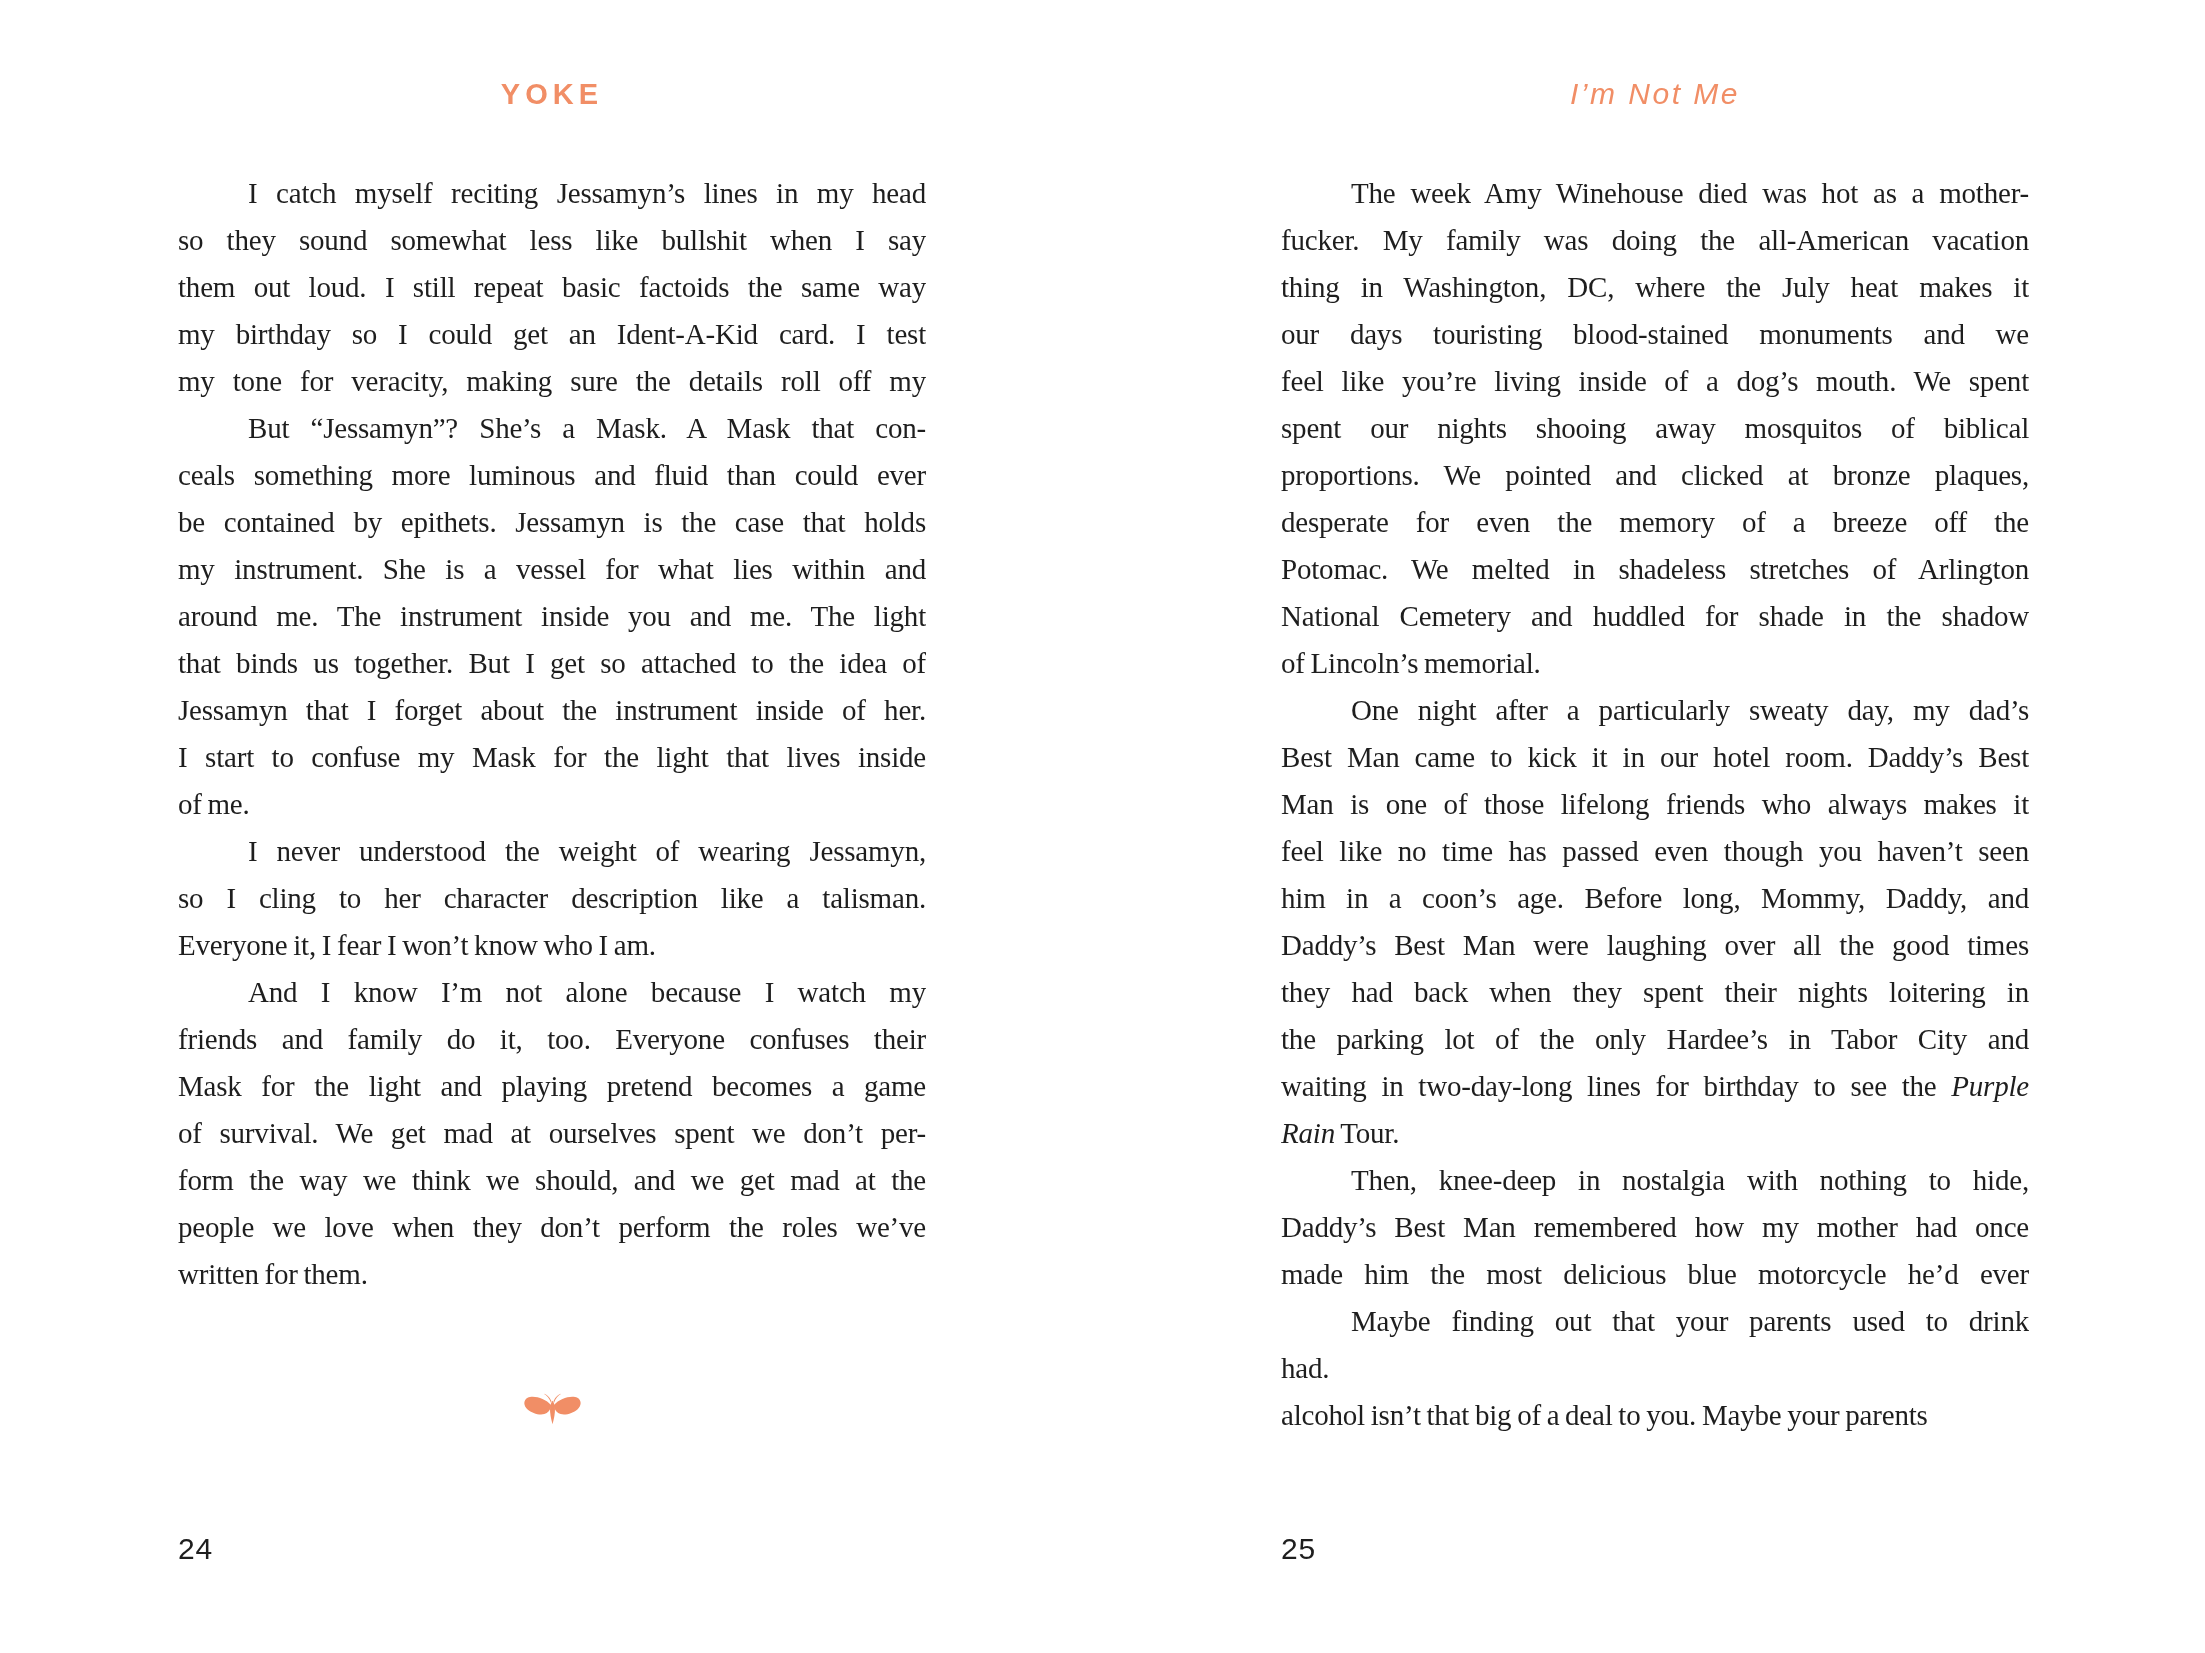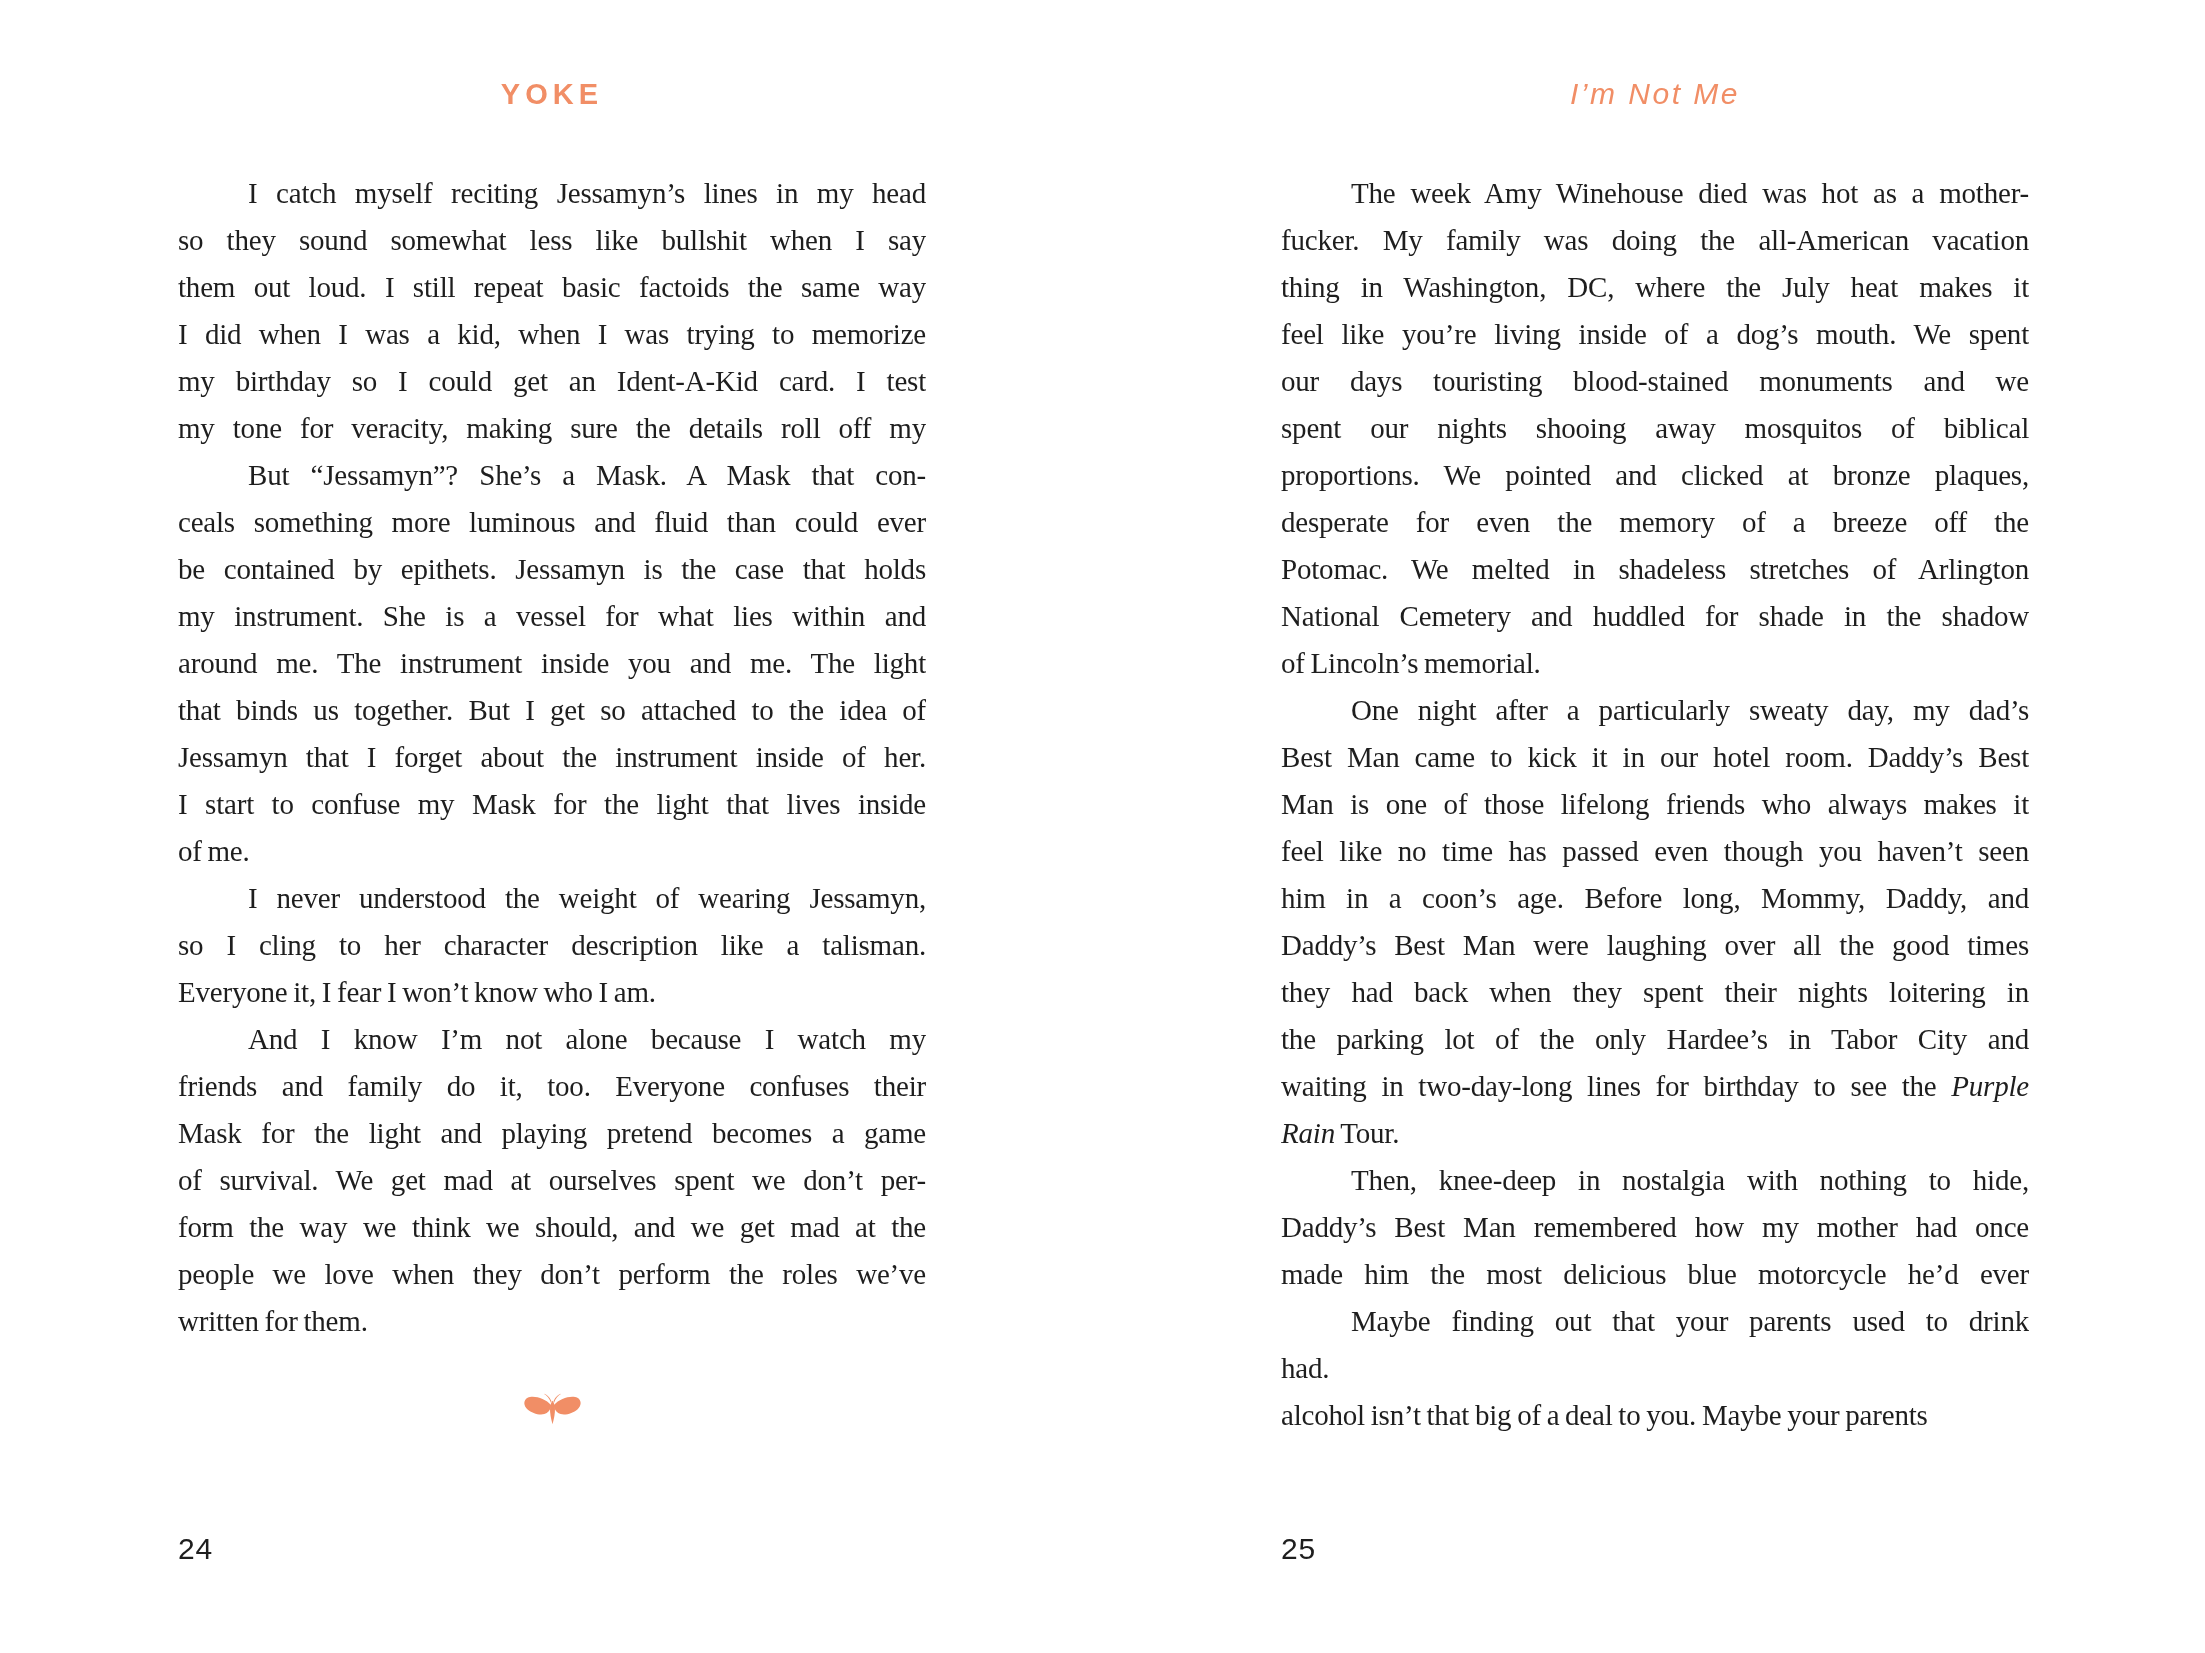--- a/index.html
+++ b/index.html
@@ -88,21 +88,20 @@
 
 <div class="spread">
 
   <section class="page left">
     <header class="running-head">YOKE</header>
 
     <div class="body-block">
         <div class="line first"><span>I catch myself reciting Jessamyn’s lines in my head</span></div>
         <div class="line"><span>so they sound somewhat less like bullshit when I say</span></div>
         <div class="line"><span>them out loud. I still repeat basic factoids the same way</span></div>
-        <div class="line"><span>I did when I was a kid, when I was trying to memorize</span></div>
         <div class="line"><span>my birthday so I could get an Ident-A-Kid card. I test</span></div>
         <div class="line"><span>my tone for veracity, making sure the details roll off my</span></div>
         <div class="line first"><span>But “Jessamyn”? She’s a Mask. A Mask that con-</span></div>
         <div class="line"><span>ceals something more luminous and fluid than could ever</span></div>
         <div class="line"><span>be contained by epithets. Jessamyn is the case that holds</span></div>
         <div class="line"><span>my instrument. She is a vessel for what lies within and</span></div>
         <div class="line"><span>around me. The instrument inside you and me. The light</span></div>
         <div class="line"><span>that binds us together. But I get so attached to the idea of</span></div>
         <div class="line"><span>Jessamyn that I forget about the instrument inside of her.</span></div>
         <div class="line"><span>I start to confuse my Mask for the light that lives inside</span></div>
@@ -134,22 +133,22 @@
     <footer class="folio">24</footer>
   </section>
 
   <section class="page right">
     <header class="running-head">I’m Not Me</header>
 
     <div class="body-block">
         <div class="line first"><span>The week Amy Winehouse died was hot as a mother-</span></div>
         <div class="line"><span>fucker. My family was doing the all-American vacation</span></div>
         <div class="line"><span>thing in Washington, DC, where the July heat makes it</span></div>
+        <div class="line"><span>our days touristing blood-stained monuments and we</span></div>
         <div class="line"><span>feel like you’re living inside of a dog’s mouth. We spent</span></div>
-        <div class="line"><span>our days touristing blood-stained monuments and we</span></div>
         <div class="line"><span>spent our nights shooing away mosquitos of biblical</span></div>
         <div class="line"><span>proportions. We pointed and clicked at bronze plaques,</span></div>
         <div class="line"><span>desperate for even the memory of a breeze off the</span></div>
         <div class="line"><span>Potomac. We melted in shadeless stretches of Arlington</span></div>
         <div class="line"><span>National Cemetery and huddled for shade in the shadow</span></div>
         <div class="line final"><span>of Lincoln’s memorial.</span></div>
         <div class="line first"><span>One night after a particularly sweaty day, my dad’s</span></div>
         <div class="line"><span>Best Man came to kick it in our hotel room. Daddy’s Best</span></div>
         <div class="line"><span>Man is one of those lifelong friends who always makes it</span></div>
         <div class="line"><span>feel like no time has passed even though you haven’t seen</span></div>

